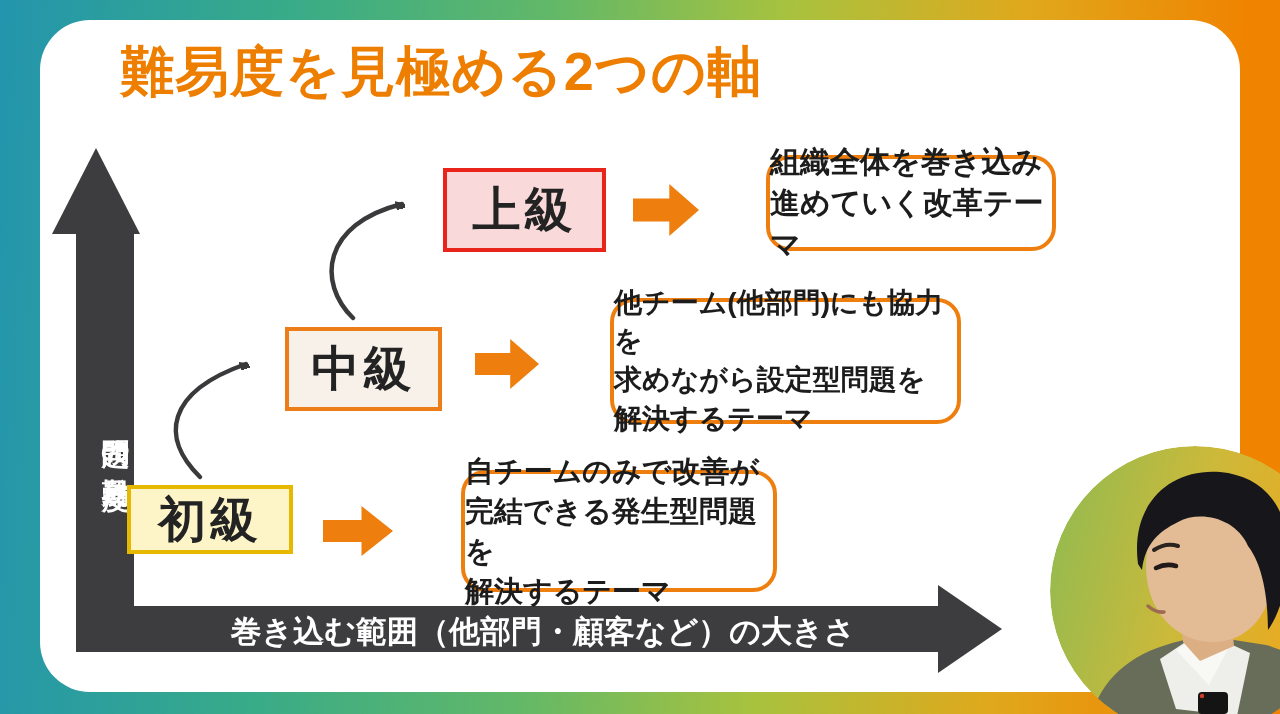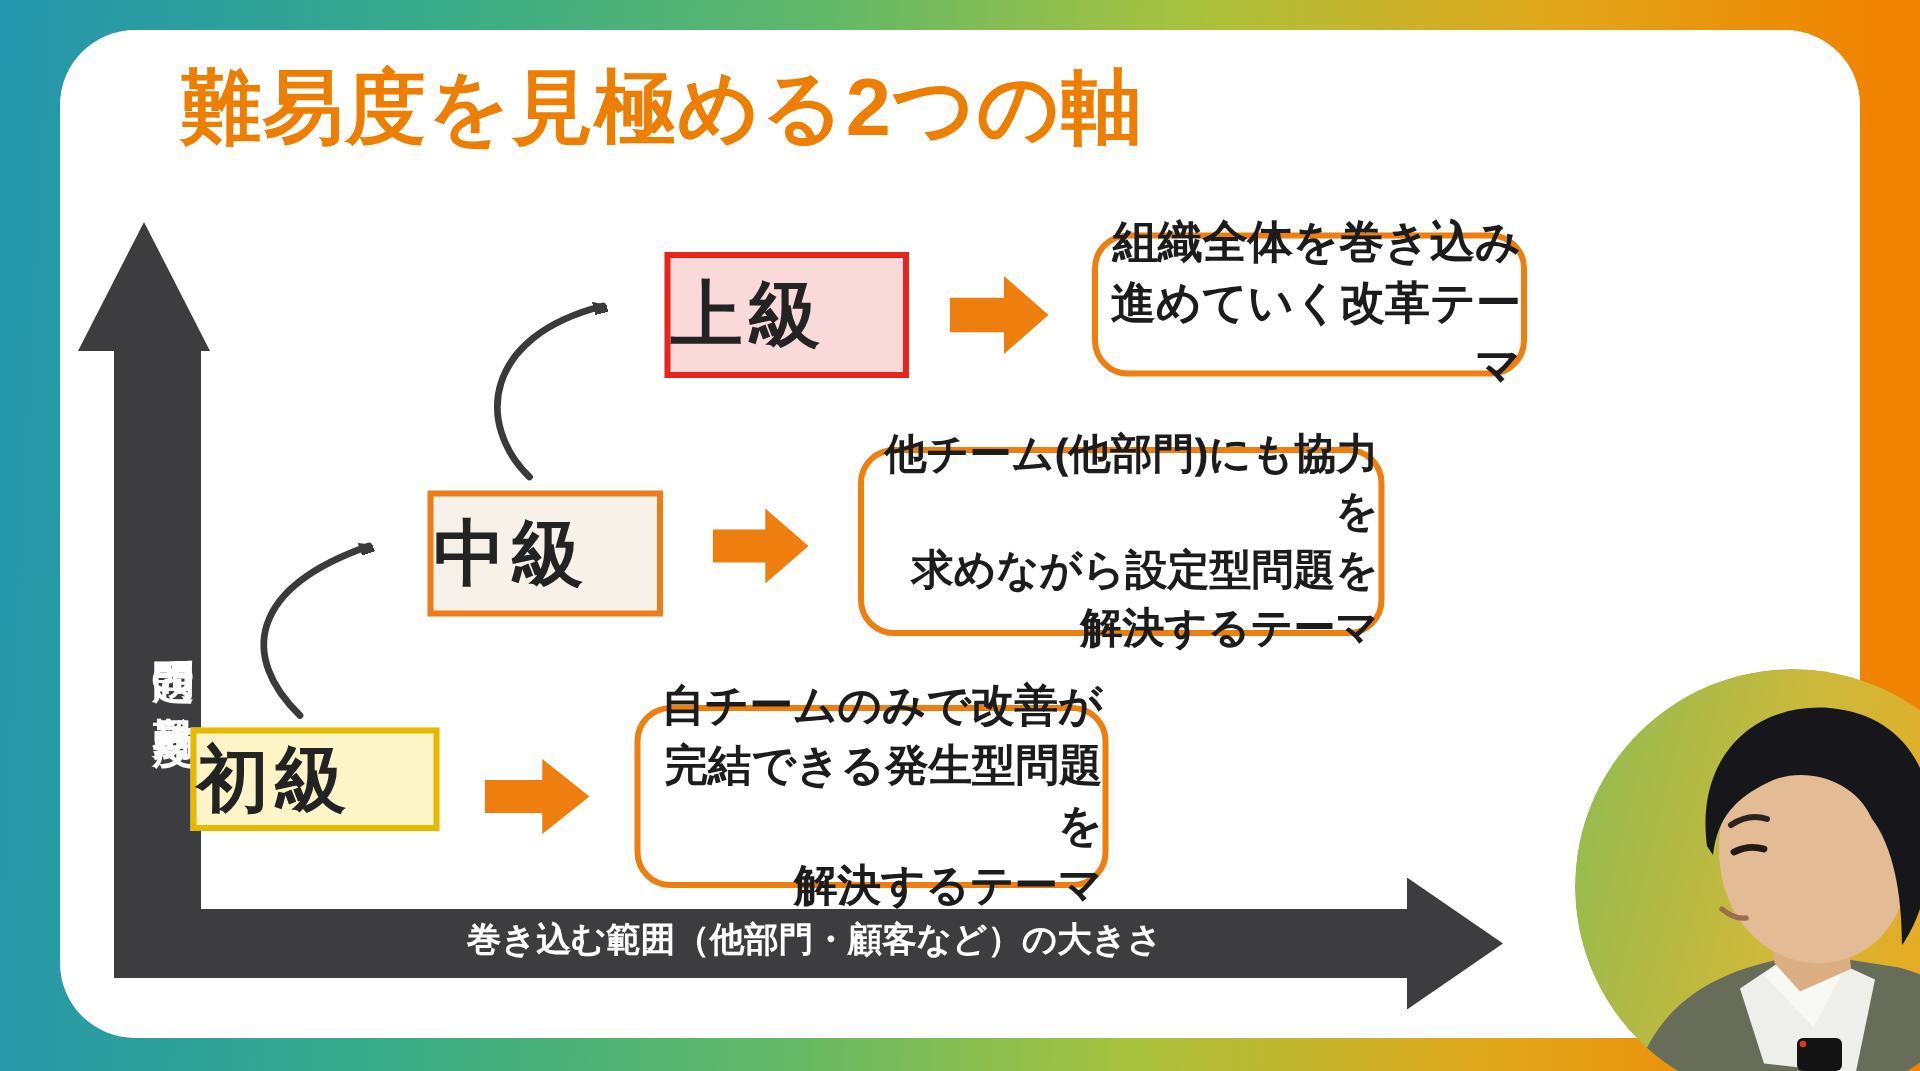--- a/index.html
+++ b/index.html
@@ -33,43 +33,43 @@
     clip-path:polygon(0 0,100% 50%,0 100%);
   }
   .y-axis-label{
     position:absolute;left:76px;top:240px;width:58px;height:400px;
     writing-mode:vertical-rl;text-orientation:upright;
     color:#ffffff;font-size:28px;font-weight:bold;letter-spacing:2px;
     display:flex;justify-content:center;
   }
   .x-axis-label{
     position:absolute;left:150px;top:611px;width:786px;
-    text-align:center;color:#ffffff;font-size:23px;font-weight:bold;white-space:nowrap;
+    text-align:center;color:#ffffff;font-size:31px;font-weight:bold;white-space:nowrap;
   }
   
   .level-box{
-    position:absolute;display:flex;align-items:center;
+    position:absolute;display:flex;align-items:center;justify-content:center;
     font-size:48px;font-weight:bold;color:#232323;box-sizing:border-box;letter-spacing:4px;
   }
   .level-beginner{left:127px;top:485px;width:166px;height:69px;background:#fdf5c8;border:4px solid #e6b800;}
   .level-intermediate{left:285px;top:327px;width:157px;height:84px;background:#f8f1ea;border:4px solid #ed7d19;}
   .level-advanced{left:443px;top:168px;width:163px;height:84px;background:#f9d9da;border:4px solid #e8241b;}
   
   .block-arrow{
     position:absolute;background:#ee7f0e;
     clip-path:polygon(0% 28%,55% 28%,55% 0%,100% 50%,55% 100%,55% 72%,0% 72%);
   }
   .arrow-beginner{left:323px;top:506px;width:70px;height:50px;}
   .arrow-intermediate{left:475px;top:339px;width:64px;height:50px;}
   .arrow-advanced{left:633px;top:184px;width:66px;height:52px;}
   
   .theme-box{
     position:absolute;background:#ffffff;border:4px solid #ee7f0e;border-radius:24px;
     display:flex;align-items:center;justify-content:center;box-sizing:border-box;
-    font-weight:bold;color:#1c1c1c;text-align:right;line-height:1.38;
+    font-weight:bold;color:#1c1c1c;text-align:left;line-height:1.38;margin-left:38px;
   }
   .theme-box .theme-text{white-space:pre-line;}
   .theme-beginner{left:423px;top:470px;width:316px;height:122px;font-size:29px;}
   .theme-intermediate{left:572px;top:298px;width:351px;height:126px;font-size:28px;}
   .theme-advanced{left:728px;top:155px;width:290px;height:96px;font-size:30px;}
   
   .connectors{position:absolute;left:0;top:0;width:1280px;height:714px;pointer-events:none;}
   
   .presenter{
     position:absolute;left:1050px;top:446px;width:290px;height:290px;border-radius:50%;overflow:hidden;

